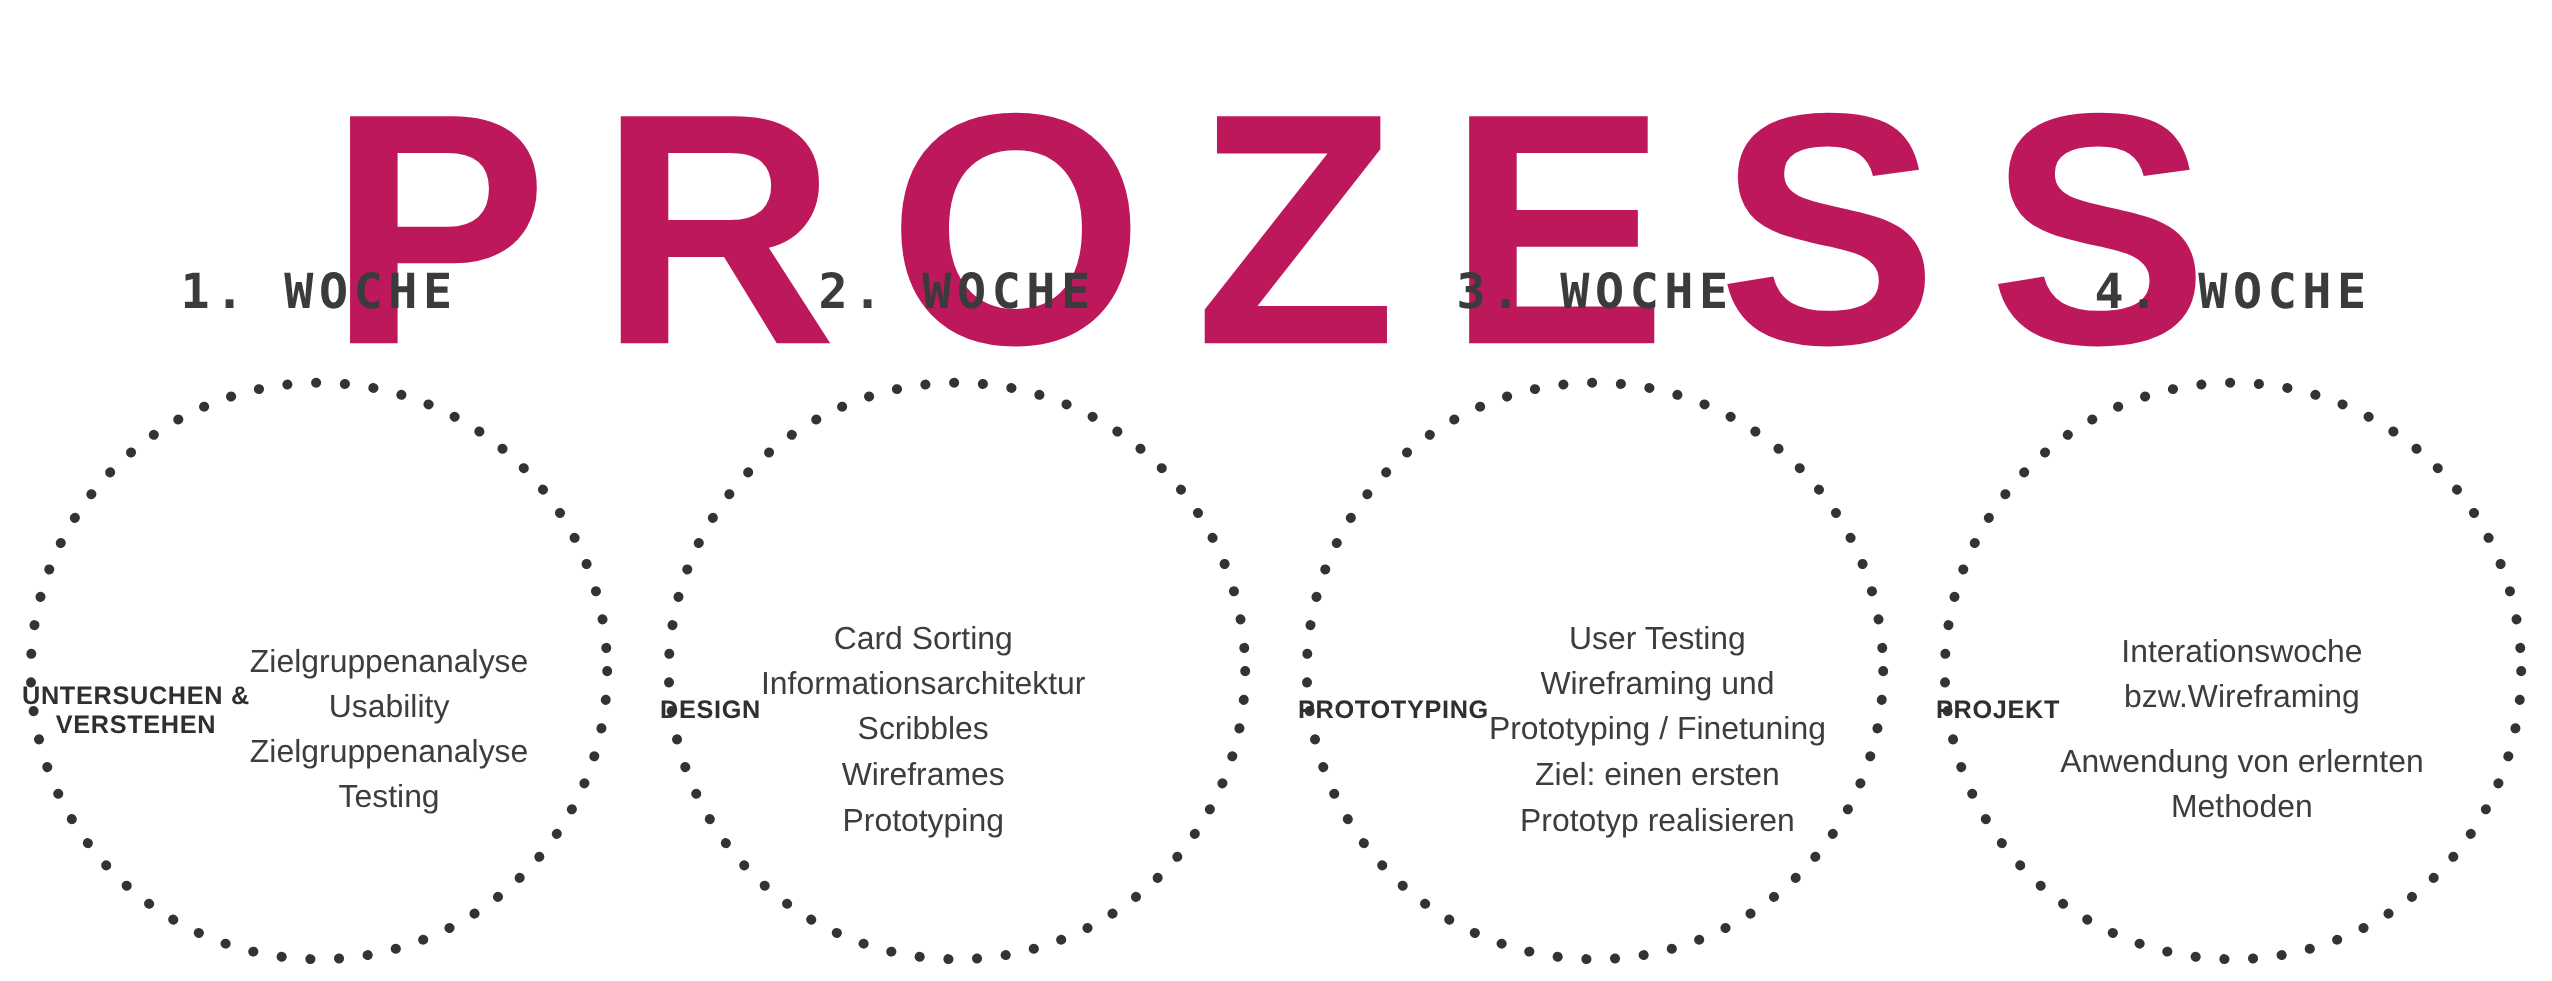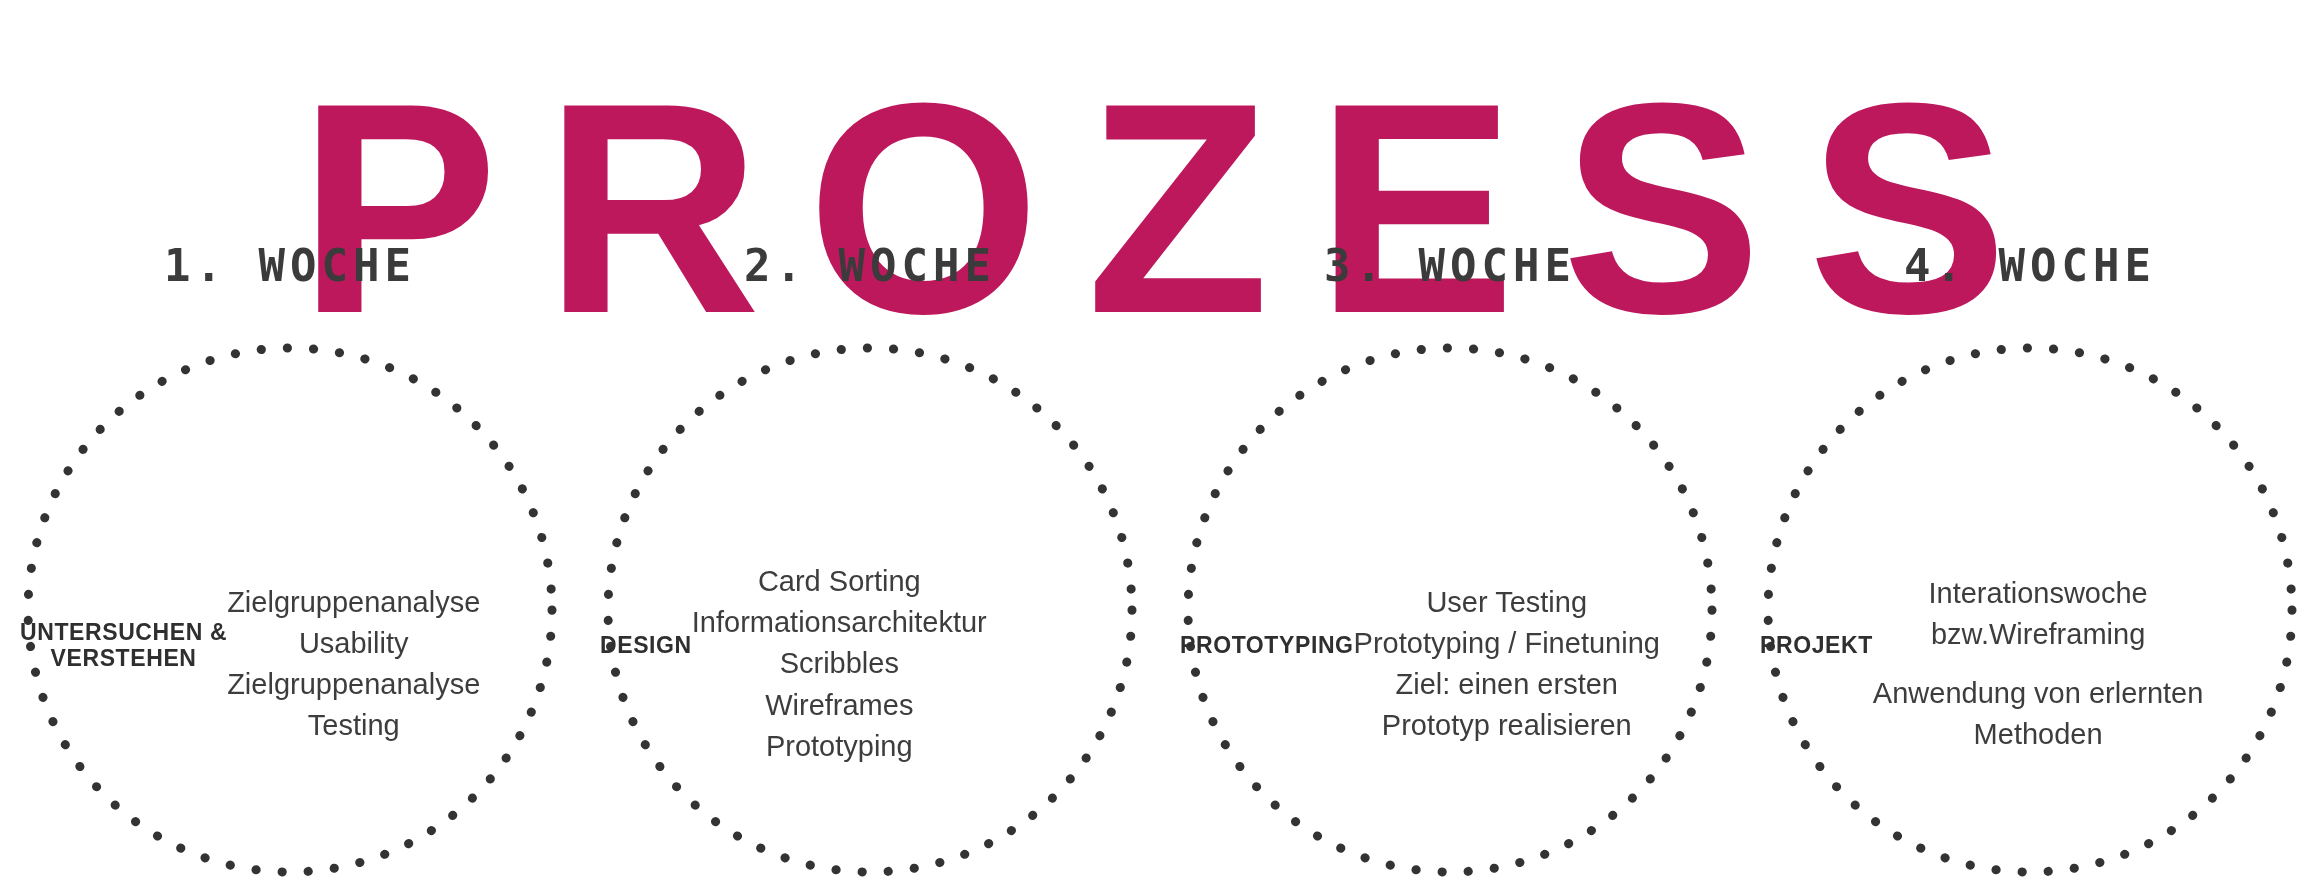--- a/index.html
+++ b/index.html
@@ -197,20 +197,21 @@
       <div class="circle-wrap">
         <svg class="dotted-circle" viewBox="0 0 540 540">
           <circle cx="270" cy="270" r="262"></circle>
         </svg>
         <div class="circle-content">
           <div class="circle-heading">
             <span>PROTOTYPING</span>
           </div>
           <div class="circle-lines">
             <span class="line">User Testing</span>
+            <span class="line">Wireframing und</span>
             <span class="line">Prototyping / Finetuning</span>
             <span class="line">Ziel: einen ersten</span>
             <span class="line">Prototyp realisieren</span>
           </div>
         </div>
       </div>
     </div>
 
     <div class="column">
       <div class="week-title">4. WOCHE</div>

